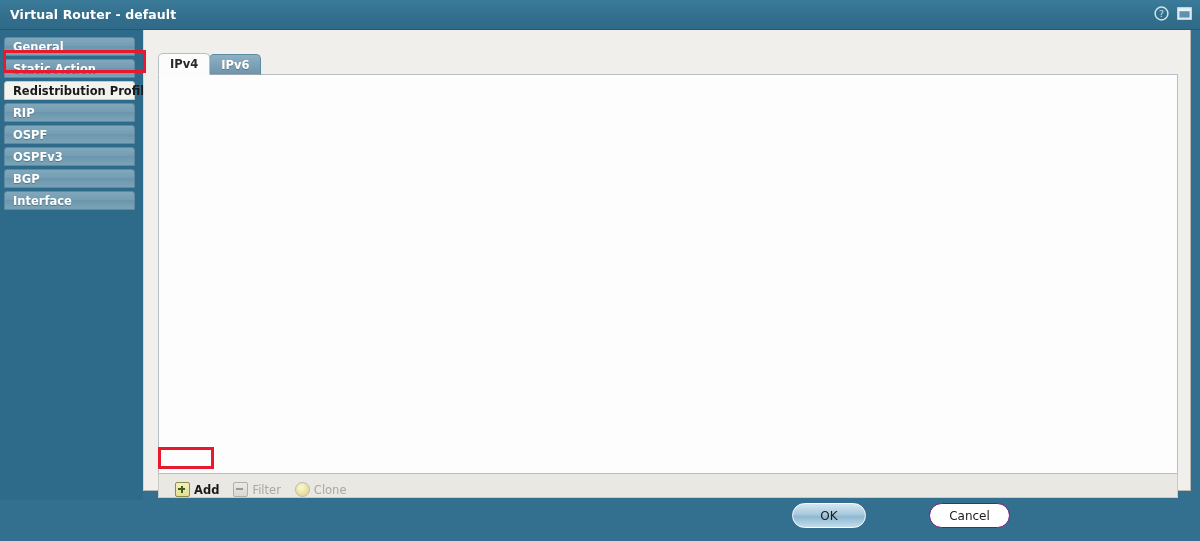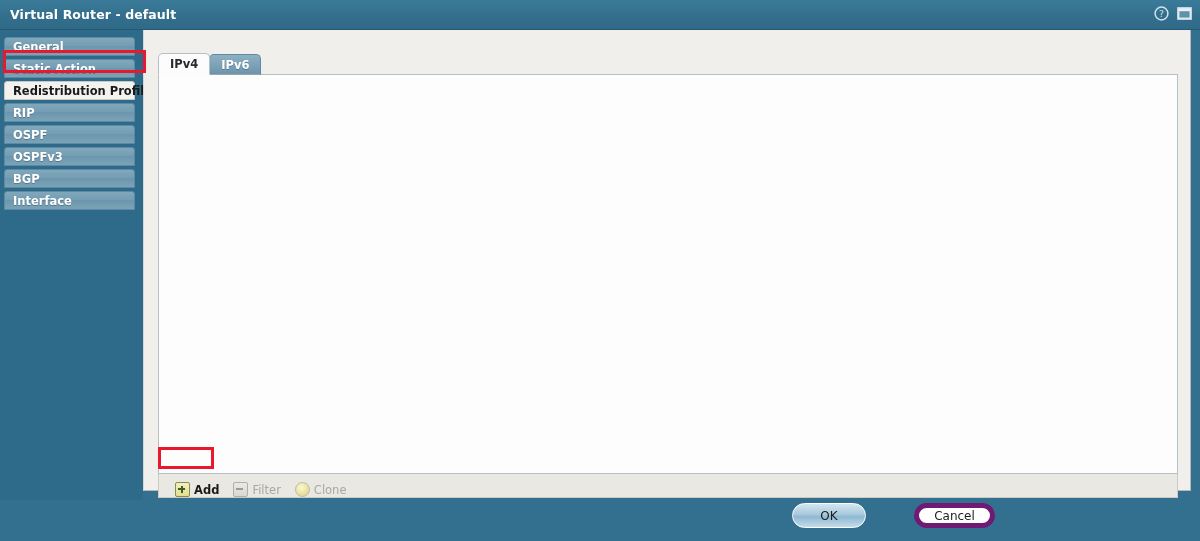--- a/index.html
+++ b/index.html
@@ -289,24 +289,24 @@
     justify-content: center;
     cursor: pointer;
     box-sizing: border-box;
   }
   .btn-ok {
     right: 170px;
     background: linear-gradient(to bottom, #d5e6ef 0%, #a8c9dd 45%, #8fb9d2 55%, #c2dcea 100%);
     border: 1px solid #ffffff;
   }
   .btn-cancel {
-    right: 41px;
+    right: 26px;
     width: 81px;
     background: #ffffff;
-    border: 5px solid #701a75;
+    border: 1px solid #701a75;
   }
 </style>
 </head>
 <body>
 
 <div class="titlebar">
   <div class="title">Virtual Router - default</div>
   <div class="tools">
     <span class="tb-icon">
       <svg width="15" height="15" viewBox="0 0 15 15">

